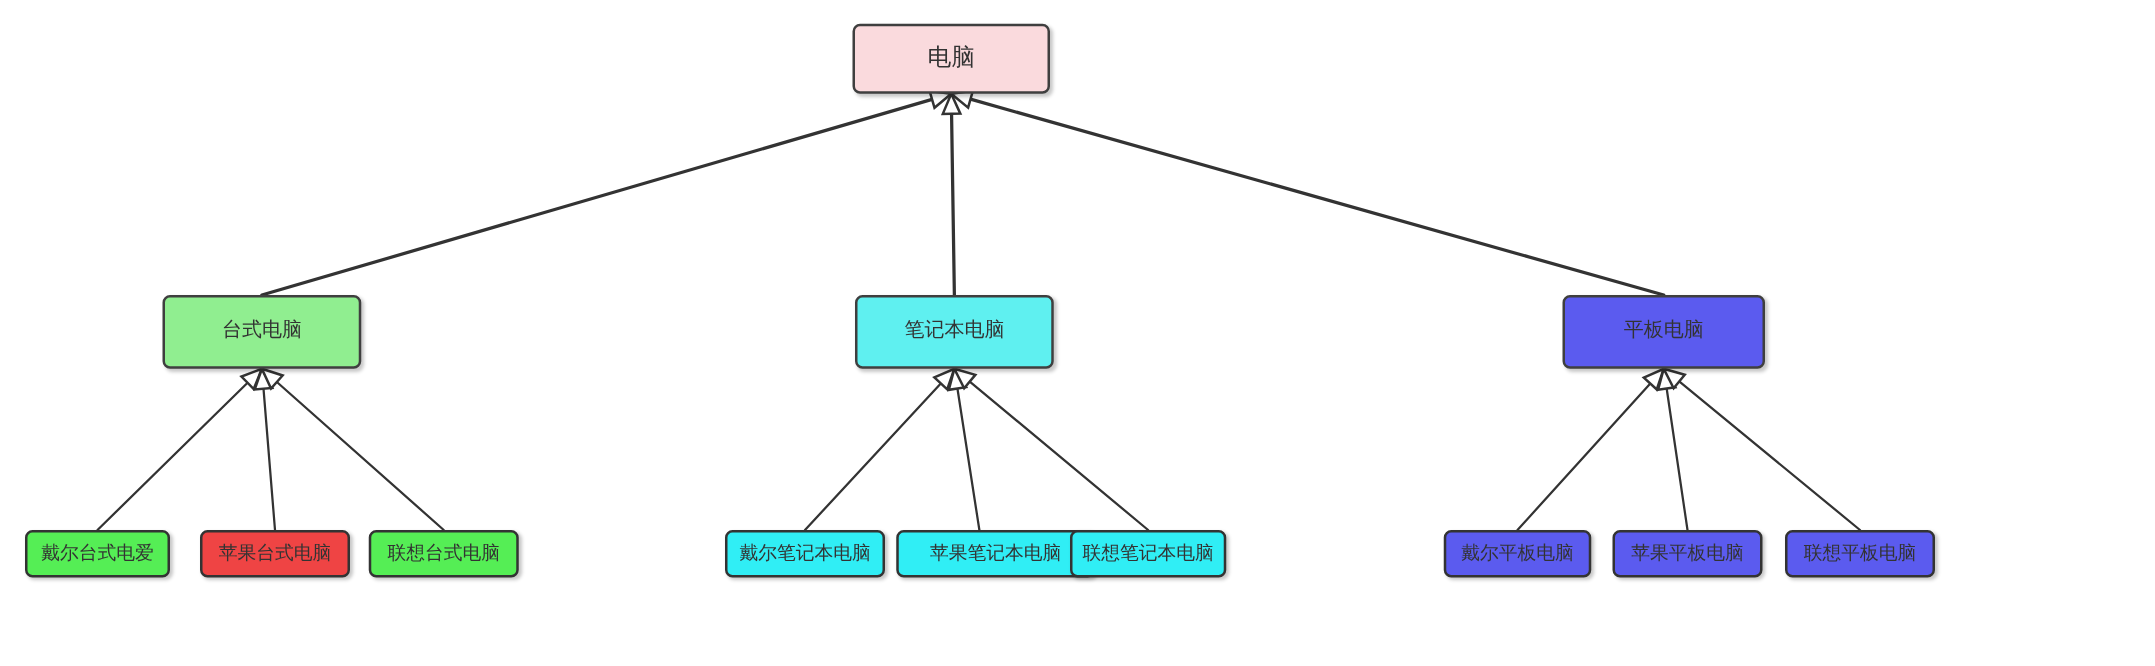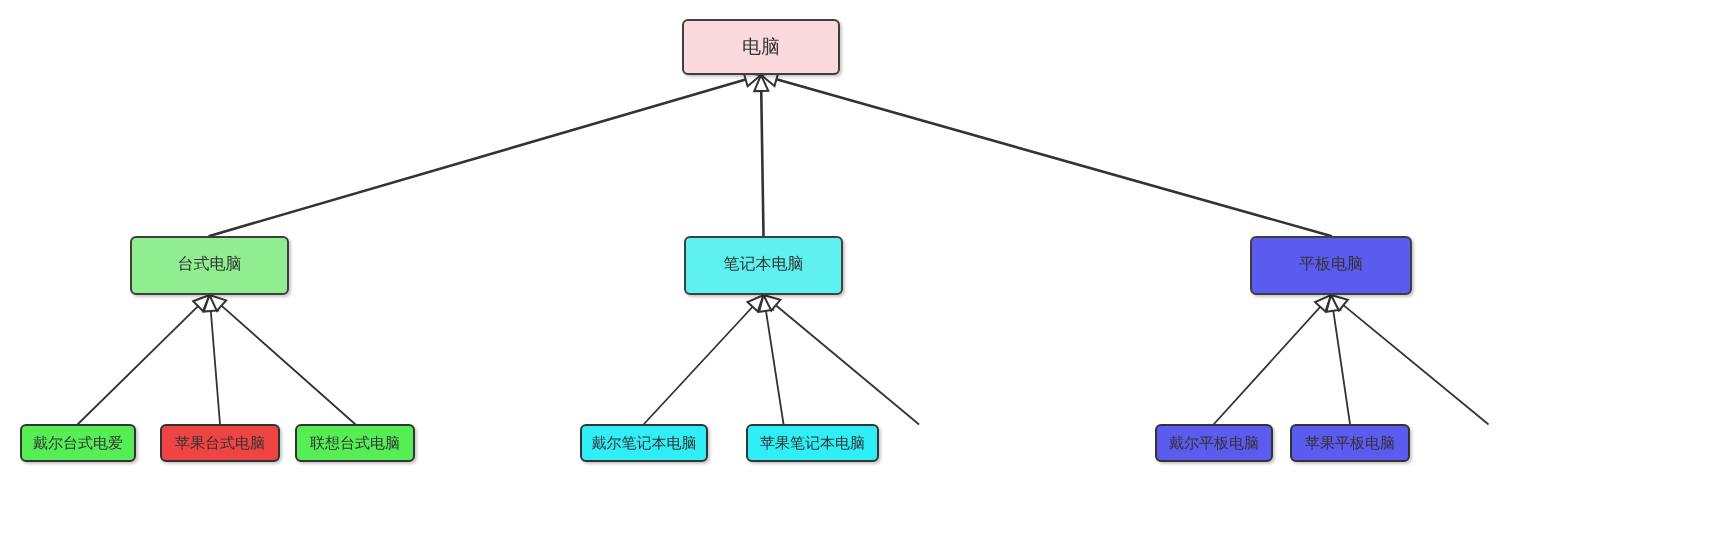--- a/index.html
+++ b/index.html
@@ -99,17 +99,19 @@
         <polygon points="1331,295 1347.8061512052504,299.7490295499463 1338.9183300993404,310.5659901207048" fill="#ffffff" stroke="#333333" stroke-width="2" stroke-linejoin="miter"></polygon>
       </g>
     </svg>
 <div class="node node-root" style="left: 682px; top: 19px; width: 158px; height: 56px; background: rgb(250, 218, 221); border-color: rgb(63, 63, 63);">电脑</div>
     <div class="node node-mid" style="left: 130px; top: 236px; width: 159px; height: 59px; background: rgb(144, 238, 144); border-color: rgb(63, 63, 63);">台式电脑</div>
     <div class="node node-leaf" style="left: 20px; top: 424px; width: 116px; height: 38px; background: rgb(85, 238, 85); border-color: rgb(51, 51, 51);">戴尔台式电爱</div>
     <div class="node node-leaf" style="left: 160px; top: 424px; width: 120px; height: 38px; background: #ef4444; border-color: rgb(51, 51, 51);">苹果台式电脑</div>
     <div class="node node-leaf" style="left: 295px; top: 424px; width: 120px; height: 38px; background: rgb(85, 238, 85); border-color: rgb(51, 51, 51);">联想台式电脑</div>
     <div class="node node-mid" style="left: 684px; top: 236px; width: 159px; height: 59px; background: rgb(95, 240, 240); border-color: rgb(63, 63, 63);">笔记本电脑</div>
     <div class="node node-leaf" style="left: 580px; top: 424px; width: 128px; height: 38px; background: rgb(48, 238, 245); border-color: rgb(51, 51, 51);">戴尔笔记本电脑</div>
-    <div class="node node-leaf" style="left: 717px; top: 424px; width: 133px; height: 38px; background: rgb(48, 238, 245); border-color: rgb(51, 51, 51); margin-left: 29px;">苹果笔记本电脑</div>
+    <div class="node node-leaf" style="left: 717px; top: 424px; width: 159px; height: 38px; background: rgb(48, 238, 245); border-color: rgb(51, 51, 51);">苹果笔记本电脑</div>
+    <div class="node node-leaf" style="left: 856px; top: 424px; width: 125px; height: 38px; background: rgb(48, 238, 245); border-color: rgb(51, 51, 51);">联想笔记本电脑</div>
     <div class="node node-mid" style="left: 1250px; top: 236px; width: 162px; height: 59px; background: rgb(91, 91, 239); border-color: rgb(63, 63, 63);">平板电脑</div>
     <div class="node node-leaf" style="left: 1290px; top: 424px; width: 120px; height: 38px; background: rgb(91, 91, 239); border-color: rgb(51, 51, 51);">苹果平板电脑</div>
     <div class="node node-leaf" style="left: 1155px; top: 424px; width: 118px; height: 38px; background: rgb(91, 91, 239); border-color: rgb(51, 51, 51);">戴尔平板电脑</div>
+    <div class="node node-leaf" style="left: 1428px; top: 424px; width: 120px; height: 38px; background: rgb(91, 91, 239); border-color: rgb(51, 51, 51);">联想平板电脑</div>
   </div>
 
 </body></html>

